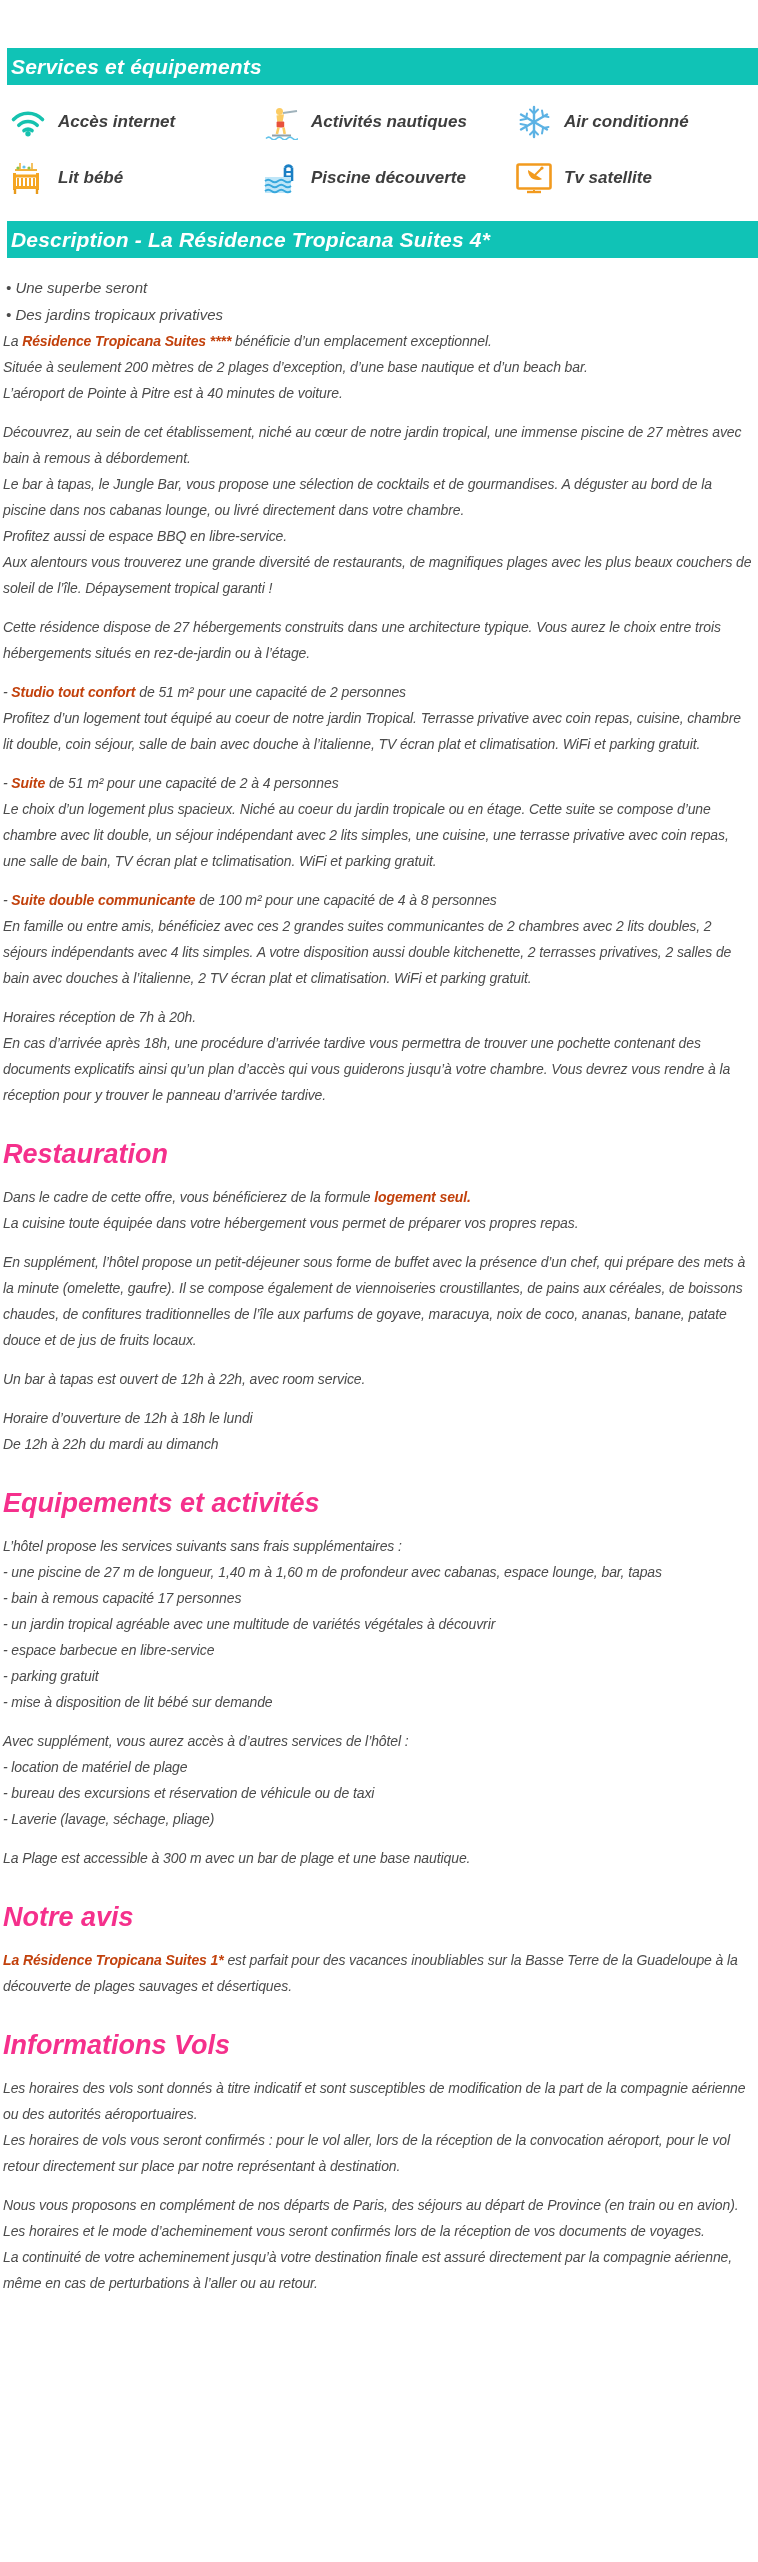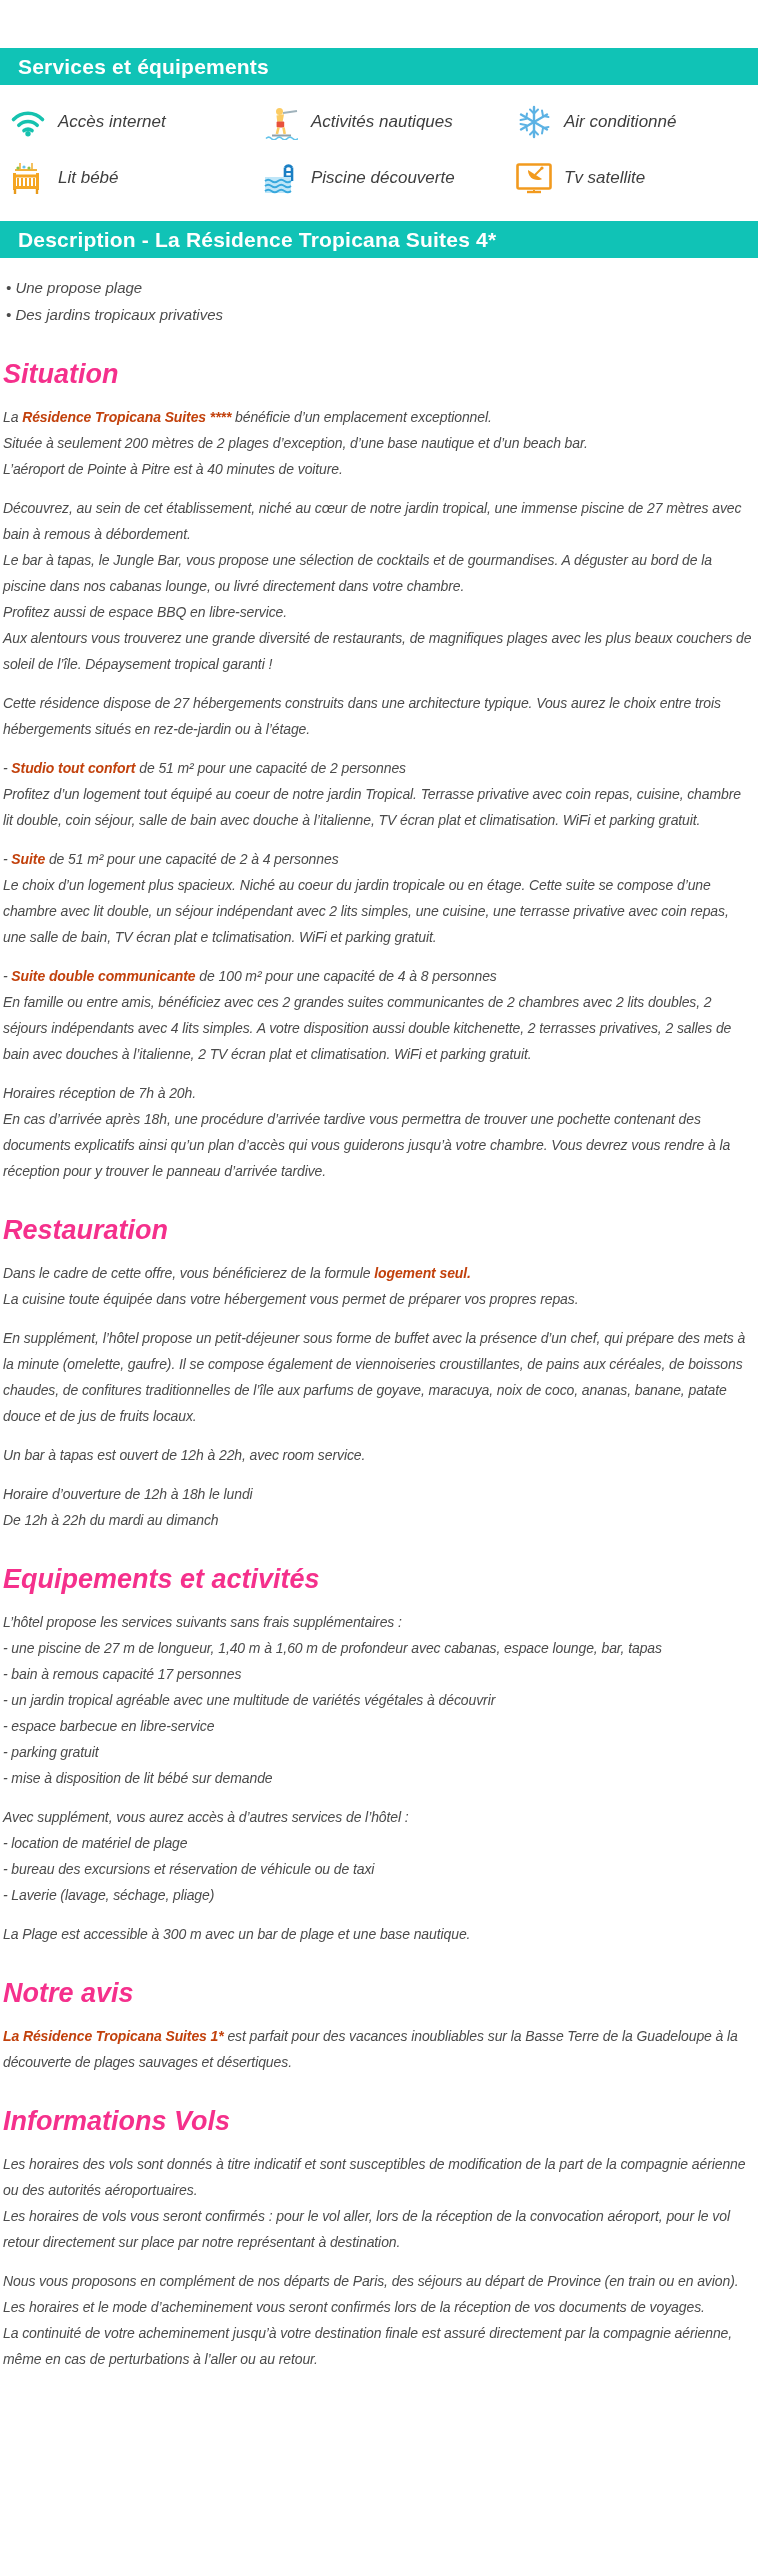--- a/index.html
+++ b/index.html
@@ -10,40 +10,42 @@
     font-family: "Liberation Sans", sans-serif;
     color: var(--text, #4b4b4b);
   }
   .top-spacer { height: 48px; }
   .banner {
     background: var(--teal, #10c3b6);
     color: #fff;
     height: 37px;
     display: flex;
     align-items: center;
-    padding: 0 18px;
+    padding: 0 4px;
     font-size: 21px;
     font-weight: bold;
+    font-style: italic;
     letter-spacing: .2px;
+    margin-left: 7px;
   }
   .services-grid {
     display: grid;
     grid-template-columns: 253px 253px 252px;
     padding: 18px 0 24px 8px;
     row-gap: 18px;
   }
   .service-item { display:flex; align-items:center; }
   .service-icon {
     width: 40px; height: 38px; flex: 0 0 40px;
     display:flex; align-items:center; justify-content:center;
   }
   .service-label {
     margin-left: 10px;
     font-size: 17px;
-    font-weight: normal;
+    font-weight: bold;
     font-style: italic;
     color: #3e3e3e;
     white-space: nowrap;
   }
   .content { padding: 0 4px 24px 3px; }
   .highlights { list-style:none; margin: 16px 0 0; padding: 0 0 0 3px; }
   .highlights li {
     font-style: italic;
     font-size: 15px;
     line-height: 27px;
@@ -161,26 +163,25 @@
       <span class="service-label">Tv satellite</span>
     </div>
   </div>
 
 <div class="banner">
   <span>Description - La Résidence Tropicana Suites 4*</span>
 </div>
 
 <div class="content">
   <ul class="highlights">
-      <li>Une propose plage</li>
+      <li>Une superbe seront</li>
       <li>Des jardins tropicaux privatives</li>
     </ul>
   <div>
       <section>
-        <h2 class="section-heading">Situation</h2>
         <p class="body-par"><span>La </span><span class="b">Résidence Tropicana Suites ****</span><span> bénéficie d’un emplacement exceptionnel.</span><br><span>Située à seulement 200 mètres de 2 plages d’exception, d’une base nautique et d’un beach bar.</span><br><span>L’aéroport de Pointe à Pitre est à 40 minutes de voiture.</span></p>
         <p class="body-par"><span>Découvrez, au sein de cet établissement, niché au cœur de notre jardin tropical, une immense piscine de 27 mètres avec bain à remous à débordement.</span><br><span>Le bar à tapas, le Jungle Bar, vous propose une sélection de cocktails et de gourmandises. A déguster au bord de la piscine dans nos cabanas lounge, ou livré directement dans votre chambre.</span><br><span>Profitez aussi de espace BBQ en libre-service.</span><br><span>Aux alentours vous trouverez une grande diversité de restaurants, de magnifiques plages avec les plus beaux couchers de soleil de l’île. Dépaysement tropical garanti !</span></p>
       </section>
       <section>
         <p class="body-par"><span>Cette résidence dispose de 27 hébergements construits dans une architecture typique. Vous aurez le choix entre trois hébergements situés en rez-de-jardin ou à l’étage.</span></p>
         <p class="body-par"><span>- </span><span class="b">Studio tout confort</span><span> de 51 m² pour une capacité de 2 personnes</span><br><span>Profitez d’un logement tout équipé au coeur de notre jardin Tropical. Terrasse privative avec coin repas, cuisine, chambre lit double, coin séjour, salle de bain avec douche à l’italienne, TV écran plat et climatisation. WiFi et parking gratuit.</span></p>
         <p class="body-par"><span>- </span><span class="b">Suite</span><span> de 51 m² pour une capacité de 2 à 4 personnes</span><br><span>Le choix d’un logement plus spacieux. Niché au coeur du jardin tropicale ou en étage. Cette suite se compose d’une chambre avec lit double, un séjour indépendant avec 2 lits simples, une cuisine, une terrasse privative avec coin repas, une salle de bain, TV écran plat e tclimatisation. WiFi et parking gratuit.</span></p>
         <p class="body-par"><span>- </span><span class="b">Suite double communicante</span><span> de 100 m² pour une capacité de 4 à 8 personnes</span><br><span>En famille ou entre amis, bénéficiez avec ces 2 grandes suites communicantes de 2 chambres avec 2 lits doubles, 2 séjours indépendants avec 4 lits simples. A votre disposition aussi double kitchenette, 2 terrasses privatives, 2 salles de bain avec douches à l’italienne, 2 TV écran plat et climatisation. WiFi et parking gratuit.</span></p>
         <p class="body-par"><span>Horaires réception de 7h à 20h.</span><br><span>En cas d’arrivée après 18h, une procédure d’arrivée tardive vous permettra de trouver une pochette contenant des documents explicatifs ainsi qu’un plan d’accès qui vous guiderons jusqu’à votre chambre. Vous devrez vous rendre à la réception pour y trouver le panneau d’arrivée tardive.</span></p>
       </section>

